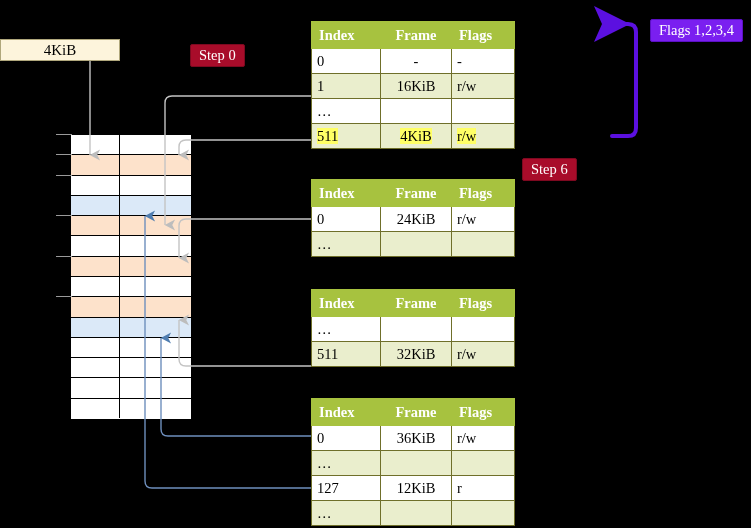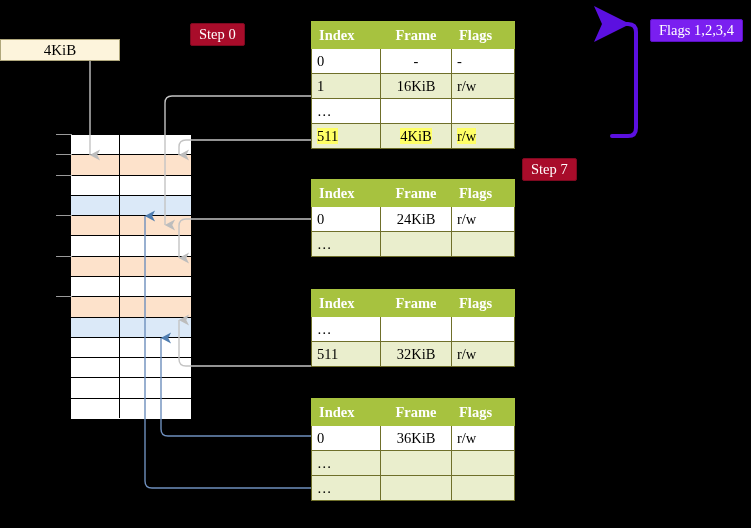--- a/index.html
+++ b/index.html
@@ -55,23 +55,23 @@
 </style>
 </head>
 <body>
 
 <div class="stage">
 
   <div id="kbox">
     <span>4KiB</span>
   </div>
 
-  <div class="badge b-red" style="left:190px;top:23px;"><span>Step 0</span></div>
+  <div class="badge b-red" style="left:190px;top:44px;"><span>Step 0</span></div>
   <div class="badge b-blue" style="left:650px;top:19px;"><span>Flags 1,2,3,4</span></div>
-  <div class="badge b-red" style="left:522px;top:158px;"><span>Step 7</span></div>
+  <div class="badge b-red" style="left:522px;top:158px;"><span>Step 6</span></div>
 
   <div id="memcol">
       <div class="mrow m-white" style="top: 0px; height: 20.2857px;"></div>
       <div class="mrow m-orange" style="top: 20.2857px; height: 20.2857px;"></div>
       <div class="mrow m-white" style="top: 40.5714px; height: 20.2857px;"></div>
       <div class="mrow m-blue" style="top: 60.8571px; height: 20.2857px;"></div>
       <div class="mrow m-orange" style="top: 81.1429px; height: 20.2857px;"></div>
       <div class="mrow m-white" style="top: 101.429px; height: 20.2857px;"></div>
       <div class="mrow m-orange" style="top: 121.714px; height: 20.2857px;"></div>
       <div class="mrow m-white" style="top: 142px; height: 20.2857px;"></div>
@@ -178,20 +178,25 @@
           <tr class="plain">
             <td class="c-idx"><span>0</span></td>
             <td class="c-frm"><span>36KiB</span></td>
             <td class="c-flg"><span>r/w</span></td>
           </tr>
           <tr class="alt">
             <td class="c-idx"><span>…</span></td>
             <td class="c-frm">&nbsp;</td>
             <td class="c-flg">&nbsp;</td>
           </tr>
+          <tr class="plain">
+            <td class="c-idx"><span>127</span></td>
+            <td class="c-frm"><span>12KiB</span></td>
+            <td class="c-flg"><span>r</span></td>
+          </tr>
           <tr class="alt">
             <td class="c-idx"><span>…</span></td>
             <td class="c-frm">&nbsp;</td>
             <td class="c-flg">&nbsp;</td>
           </tr>
         </tbody>
       </table>
     </div>
 
   <svg class="ov" viewBox="0 0 751 528">

